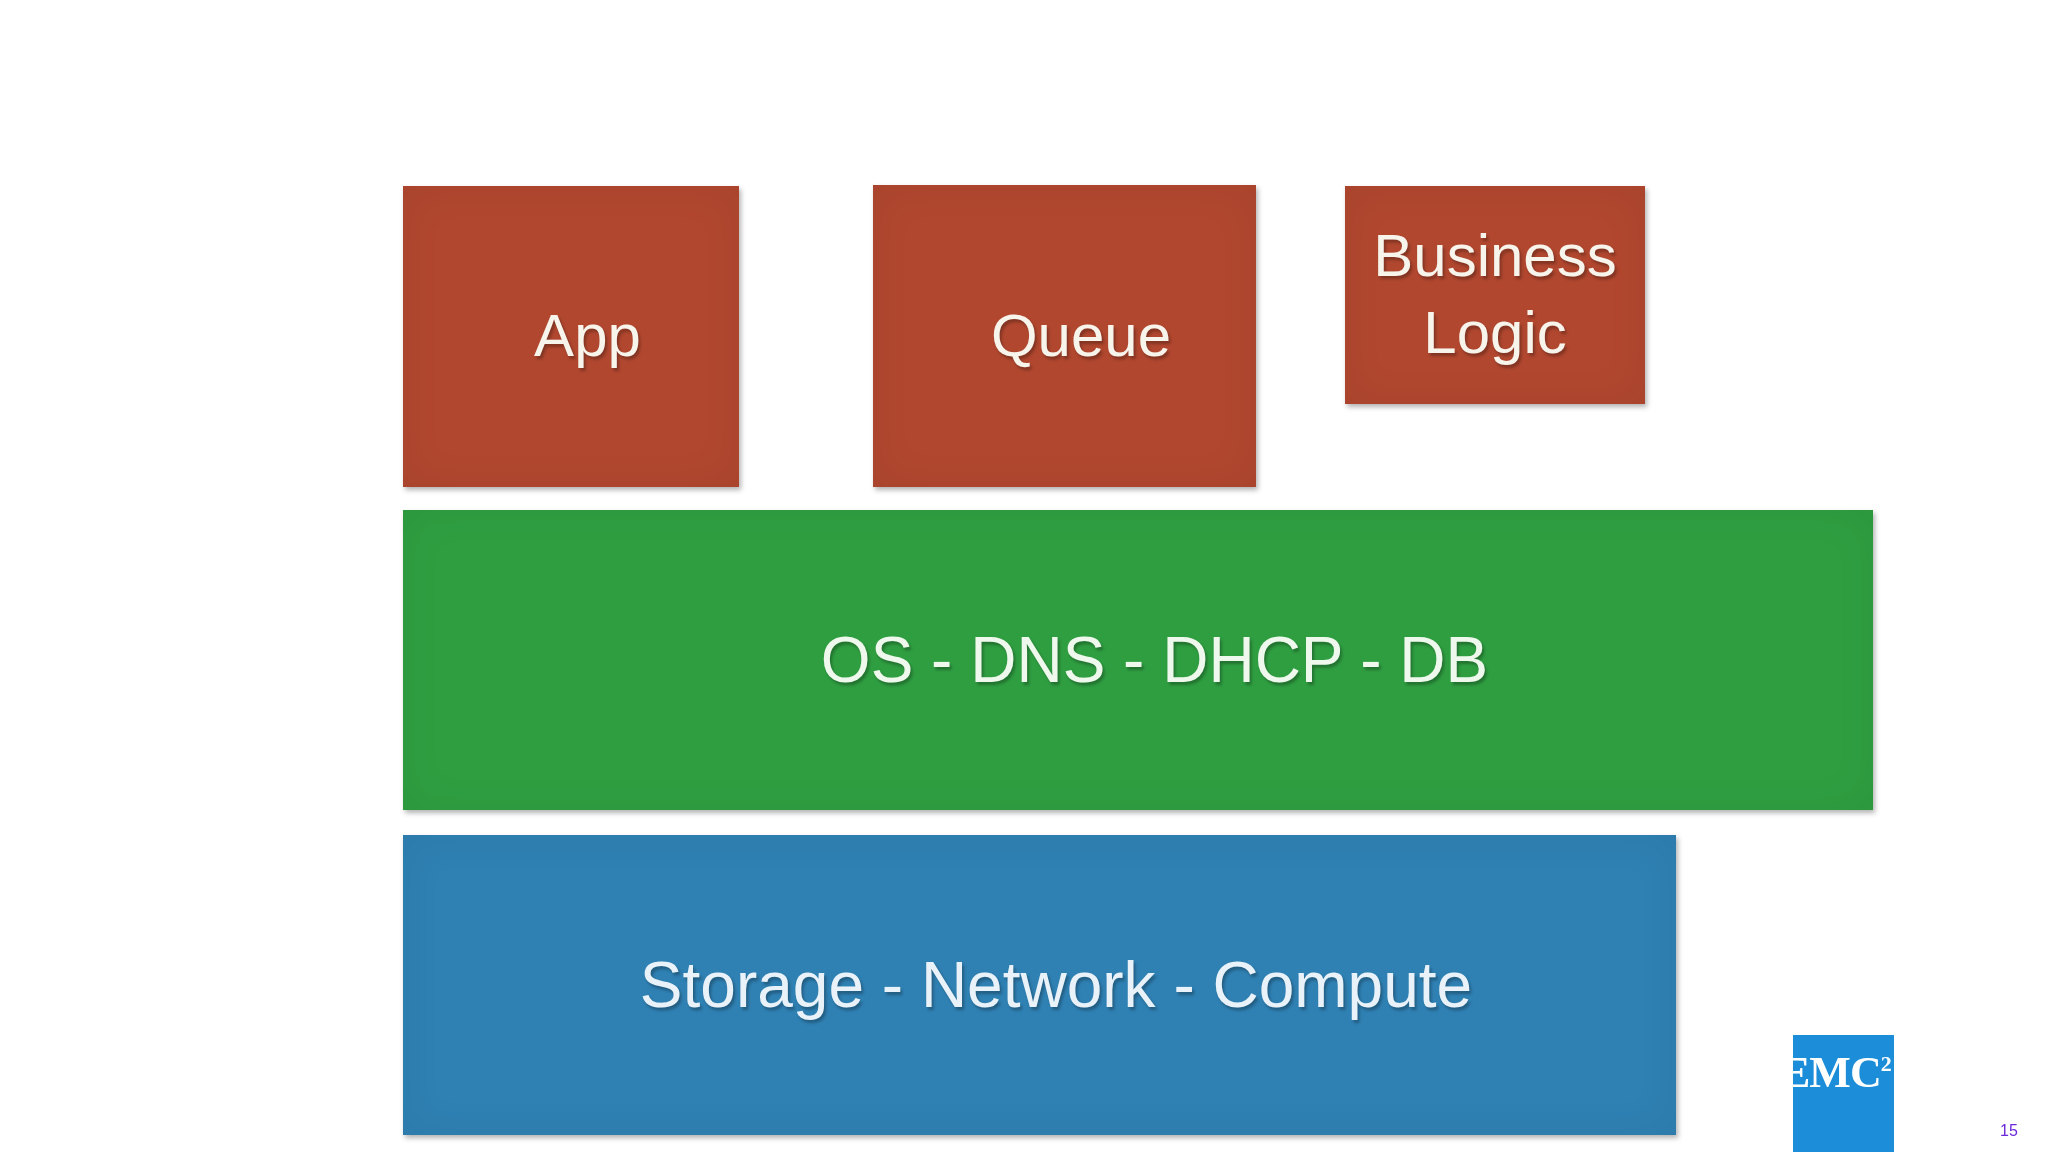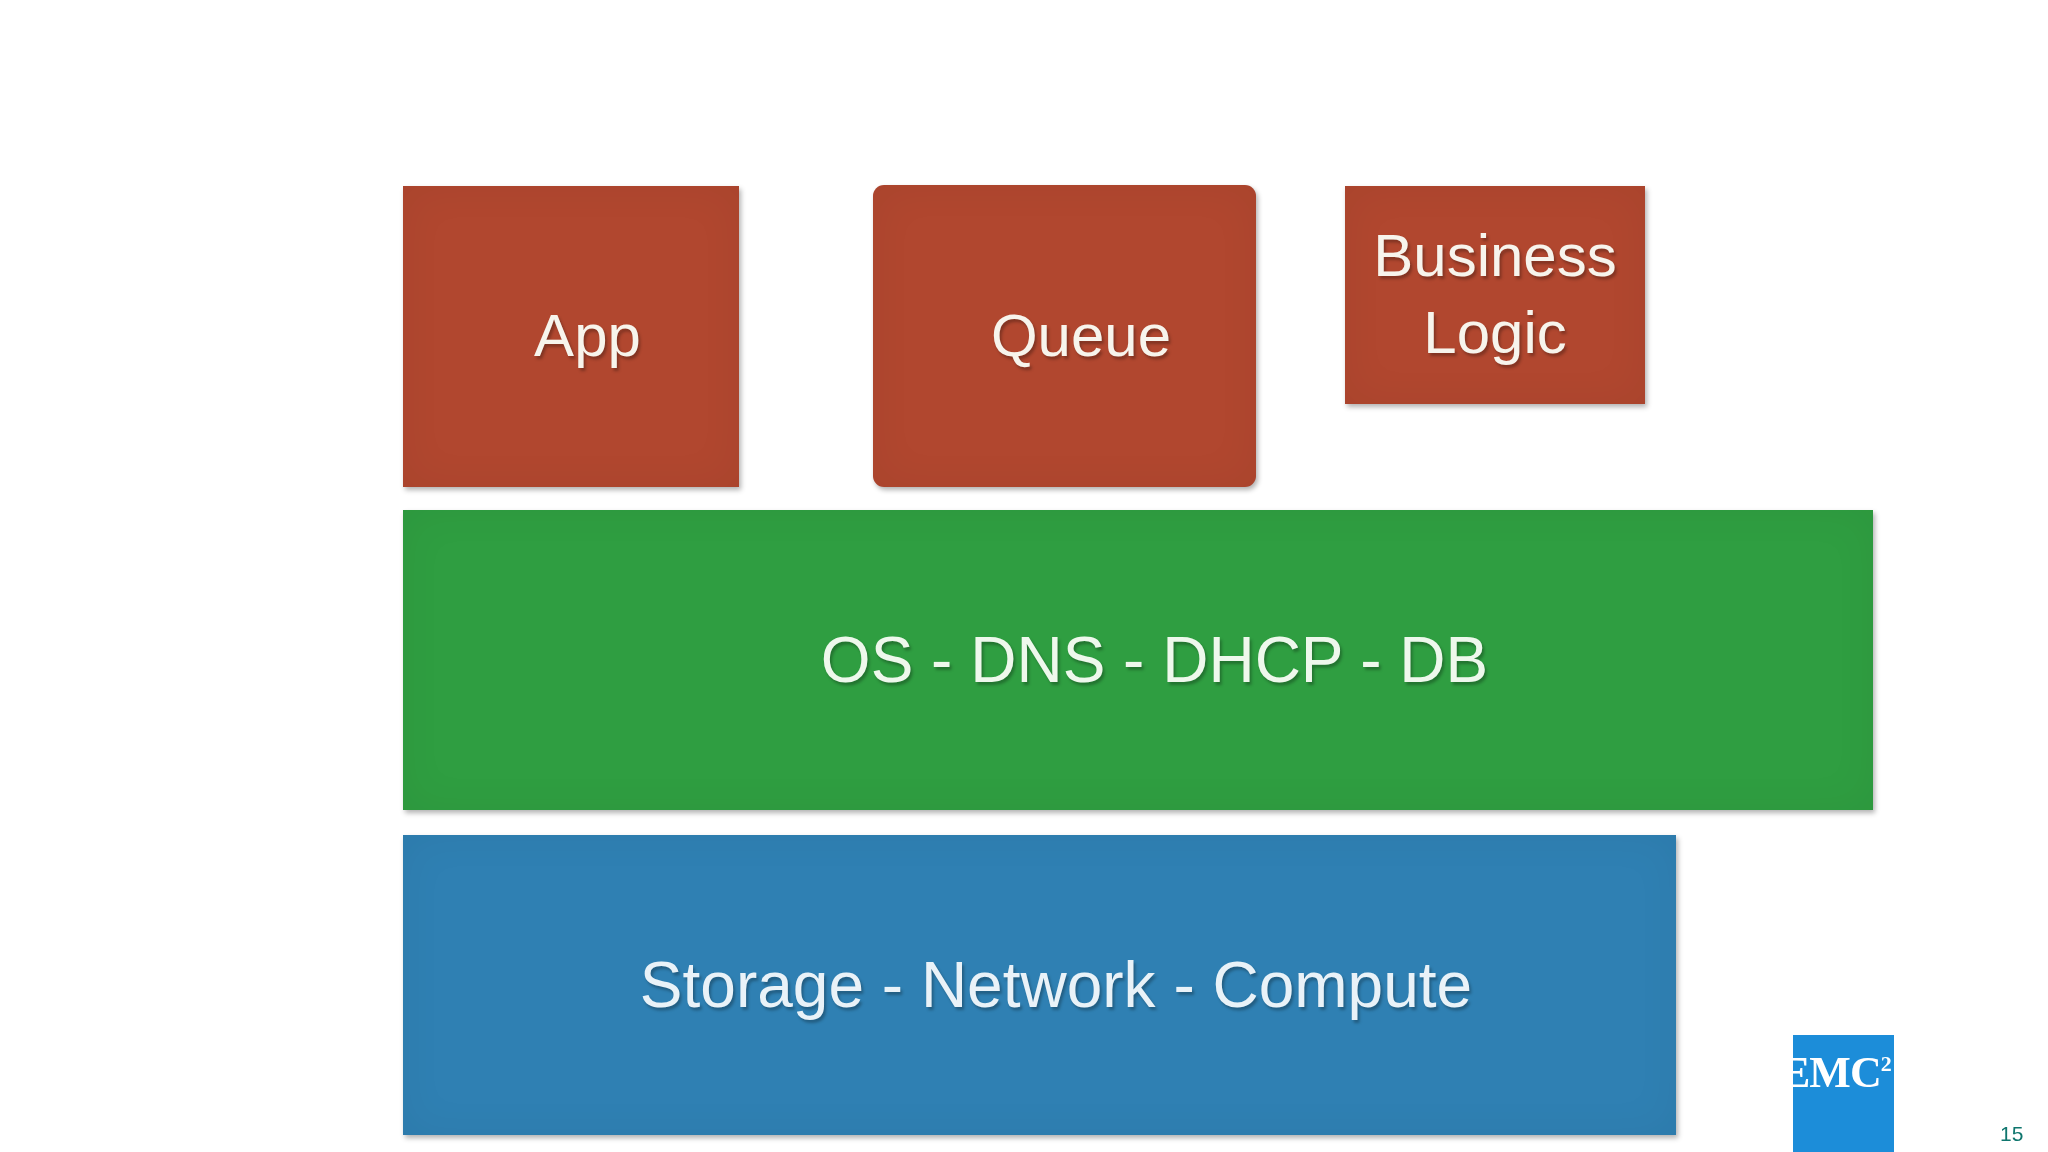--- a/index.html
+++ b/index.html
@@ -30,21 +30,21 @@
     padding-left: 33px;
   }
   .red-box {
     background: #b1472f;
     width: 303px;
     height: 301px;
     font-size: 60px;
     line-height: 1.28;
   }
   #box-app      { left: 403px;  top: 186px; }
-  #box-queue    { left: 873px;  top: 185px; width: 350px; height: 302px; border-radius: 11px; }
+  #box-queue    { left: 873px;  top: 185px; width: 350px; height: 302px; }
   #box-business { left: 1345px; top: 186px; width: 300px; height: 218px; padding: 0 18px; box-sizing: border-box; }
   #bar-green {
     left: 403px; top: 510px;
     width: 1437px; height: 300px;
     background: #2f9e41;
     font-size: 64px;
     color: #eef8ec;
   }
   #bar-blue {
     left: 403px; top: 835px;
@@ -72,22 +72,22 @@
     text-align: right;
   }
   .logo-text sup {
     font-size: 22px;
     vertical-align: super;
     line-height: 0;
   }
   .page-number {
     position: absolute;
     left: 2000px; top: 1122px;
-    font-size: 21px;
-    color: #0f766e;
+    font-size: 16px;
+    color: #6d28d9;
     font-family: "Liberation Sans", sans-serif;
   }
 </style>
 </head>
 <body>
 
 <div class="slide">
 
   <div class="block red-box" id="box-app">
     <span>App</span>

